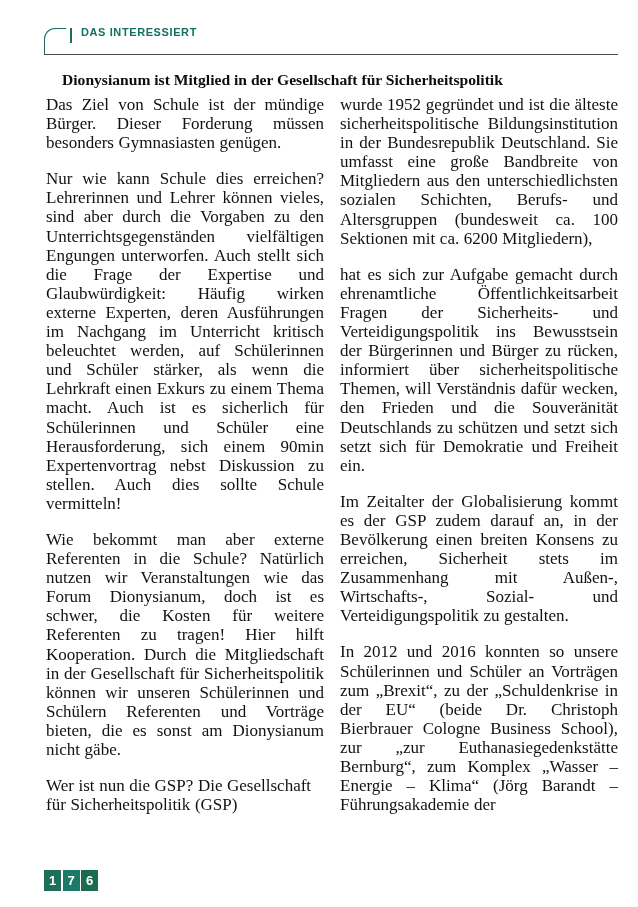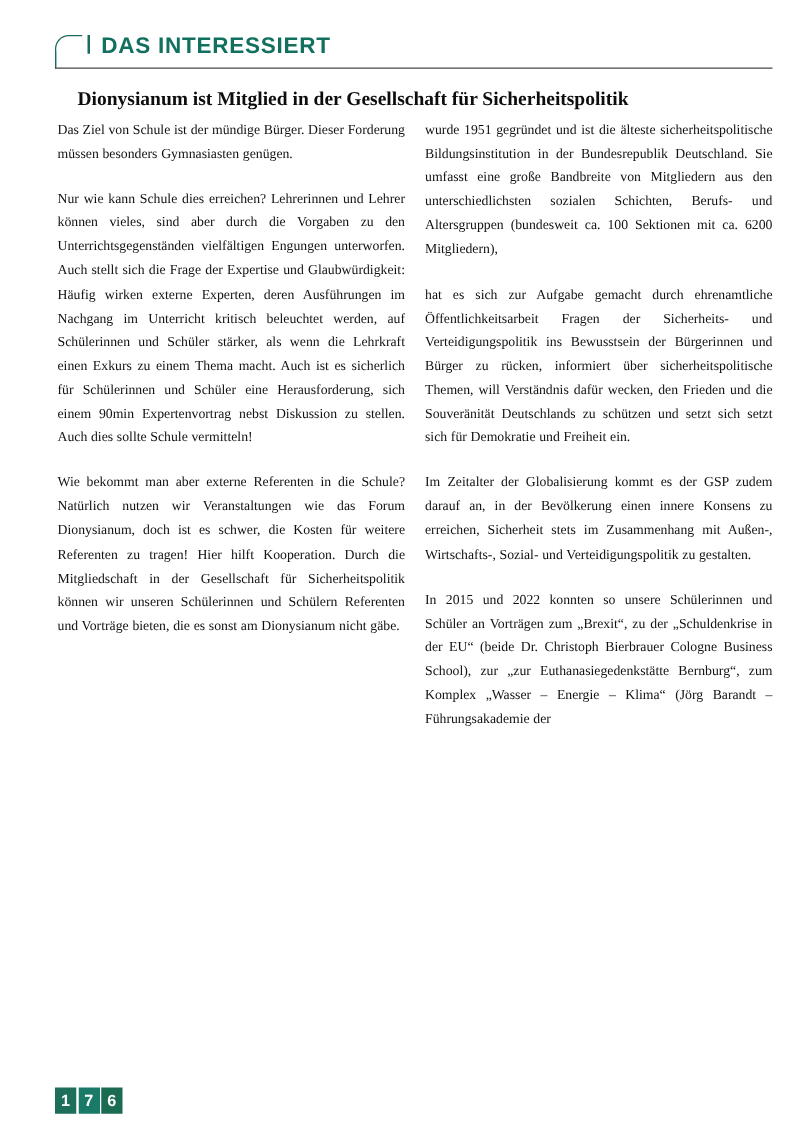--- a/index.html
+++ b/index.html
@@ -51,21 +51,21 @@
     width: 1.6px;
     height: 15px;
     background: #1d6b5e;
   }
   .section-title {
     position: absolute;
     left: 37px;
     top: 0px;
     font-family: "Liberation Sans", "DejaVu Sans", sans-serif;
     font-weight: bold;
-    font-size: 18px;
+    font-size: 11px;
     letter-spacing: 0.6px;
     color: #12705f;
     white-space: nowrap;
   }
   .header-rule {
     position: absolute;
     left: 44px;
     top: 54px;
     width: 574px;
     height: 1px;
@@ -102,21 +102,21 @@
     height: 760px;
     display: flex;
     gap: 16px;
   }
   .col {
     width: 278px;
     flex: 0 0 278px;
   }
   .col p {
     margin: 0 0 17px 0;
-    font-size: 11px;
+    font-size: 17px;
     line-height: 19.1px;
     text-align: justify;
     text-justify: inter-word;
     hyphens: manual;
     -webkit-hyphens: manual;
     word-spacing: 0.02em;
   }
   .col p.last-loose {
     text-align: left;
   }
@@ -159,27 +159,28 @@
   <div class="header-rule"></div>
 
   <h1 class="article-subtitle">Dionysianum ist Mitglied in der Gesellschaft für Sicherheitspolitik</h1>
 
   <div class="columns">
 
     <div class="col">
       <p>Das Ziel von Schule ist der mündige Bürger. Dieser Forderung müssen besonders Gymnasiasten genügen.</p>
       <p>Nur wie kann Schule dies erreichen? Lehrerinnen und Lehrer können vieles, sind aber durch die Vorgaben zu den Unterrichtsgegenständen vielfältigen Engungen unterworfen. Auch stellt sich die Frage der Expertise und Glaubwürdigkeit: Häufig wirken externe Experten, deren Ausführungen im Nachgang im Unterricht kritisch beleuchtet werden, auf Schülerinnen und Schüler stärker, als wenn die Lehrkraft einen Exkurs zu einem Thema macht. Auch ist es sicherlich für Schülerinnen und Schüler eine Herausforderung, sich einem 90min Expertenvortrag nebst Diskussion zu stellen. Auch dies sollte Schule vermitteln!</p>
       <p>Wie bekommt man aber externe Referenten in die Schule? Natürlich nutzen wir Veranstaltungen wie das Forum Dionysianum, doch ist es schwer, die Kosten für weitere Referenten zu tragen! Hier hilft Kooperation. Durch die Mitgliedschaft in der Gesellschaft für Sicherheitspolitik können wir unseren Schülerinnen und Schülern Referenten und Vorträge bieten, die es sonst am Dionysianum nicht gäbe.</p>
+      <p class="last-loose">Wer ist nun die GSP? Die Gesellschaft für Sicherheitspolitik (GSP)</p>
     </div>
 
     <div class="col">
-      <p>wurde 1951 gegründet und ist die älteste sicherheitspolitische Bildungsinstitution in der Bundesrepublik Deutschland. Sie umfasst eine große Bandbreite von Mitgliedern aus den unterschiedlichsten sozialen Schichten, Berufs- und Altersgruppen (bundesweit ca. 100 Sektionen mit ca. 6200 Mitgliedern),</p>
+      <p>wurde 1952 gegründet und ist die älteste sicherheitspolitische Bildungsinstitution in der Bundesrepublik Deutschland. Sie umfasst eine große Bandbreite von Mitgliedern aus den unterschiedlichsten sozialen Schichten, Berufs- und Altersgruppen (bundesweit ca. 100 Sektionen mit ca. 6200 Mitgliedern),</p>
       <p>hat es sich zur Aufgabe gemacht durch ehrenamtliche Öffentlichkeitsarbeit Fragen der Sicherheits- und Verteidigungspolitik ins Bewusstsein der Bürgerinnen und Bürger zu rücken, informiert über sicherheitspolitische Themen, will Verständnis dafür wecken, den Frieden und die Souveränität Deutschlands zu schützen und setzt sich setzt sich für Demokratie und Freiheit ein.</p>
-      <p>Im Zeitalter der Globalisierung kommt es der GSP zudem darauf an, in der Bevölkerung einen innere Konsens zu erreichen, Sicherheit stets im Zusammenhang mit Außen-, Wirtschafts-, Sozial- und Verteidigungspolitik zu gestalten.</p>
-      <p>In 2015 und 2022 konnten so unsere Schülerinnen und Schüler an Vorträgen zum „Brexit“, zu der „Schuldenkrise in der EU“ (beide Dr. Christoph Bierbrauer Cologne Business School), zur „zur Euthanasiegedenkstätte Bernburg“, zum Komplex „Wasser – Energie – Klima“ (Jörg Barandt – Führungsakademie der</p>
+      <p>Im Zeitalter der Globalisierung kommt es der GSP zudem darauf an, in der Bevölkerung einen breiten Konsens zu erreichen, Sicherheit stets im Zusammenhang mit Außen-, Wirtschafts-, Sozial- und Verteidigungspolitik zu gestalten.</p>
+      <p>In 2012 und 2016 konnten so unsere Schülerinnen und Schüler an Vorträgen zum „Brexit“, zu der „Schuldenkrise in der EU“ (beide Dr. Christoph Bierbrauer Cologne Business School), zur „zur Euthanasiegedenkstätte Bernburg“, zum Komplex „Wasser – Energie – Klima“ (Jörg Barandt – Führungsakademie der</p>
     </div>
 
   </div>
 
   <div class="page-number">
     <span class="digit d0">1</span>
     <span class="digit d1">7</span>
     <span class="digit d2">6</span>
   </div>
 

